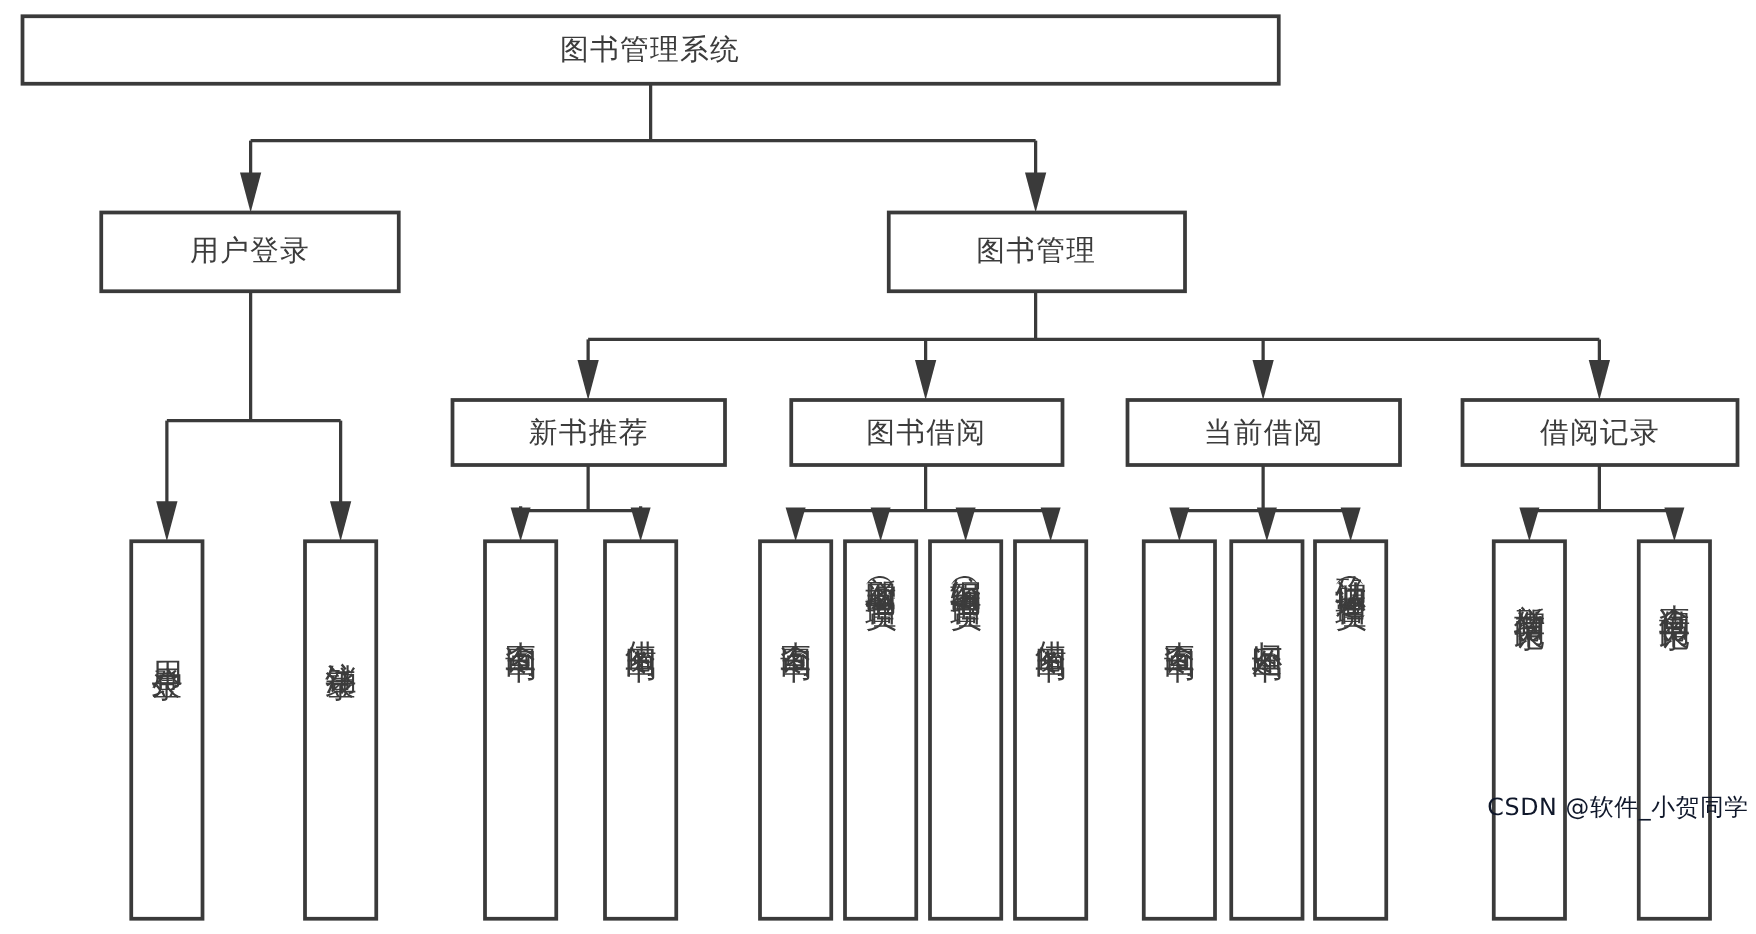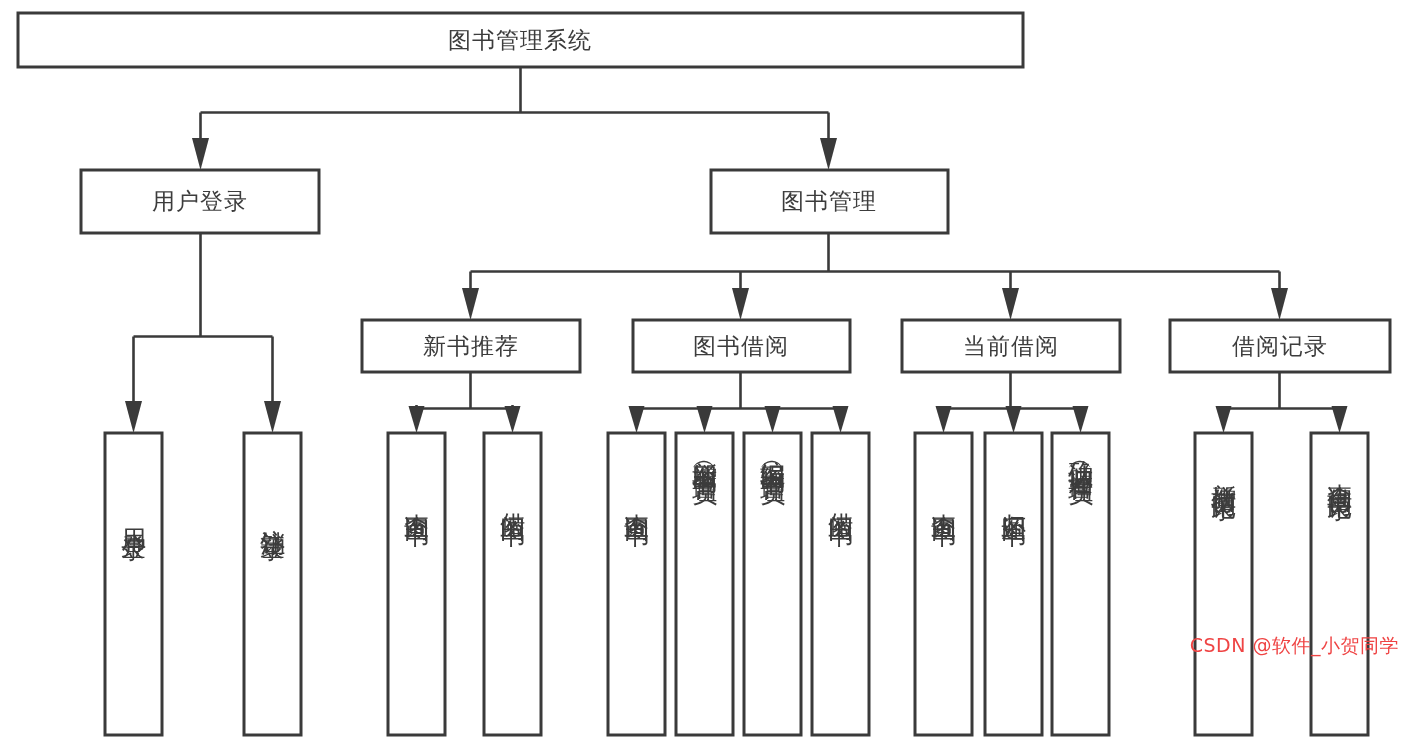--- a/index.html
+++ b/index.html
@@ -67,21 +67,21 @@
     color: #3c3c3c;
     letter-spacing: 3px;
     white-space: nowrap;
   }
   #watermark {
     position: absolute;
     right: 6px;
     bottom: 4px;
     font-family: "DejaVu Sans", "Liberation Sans", sans-serif;
     font-size: 19px;
-    color: #ef4444;
+    color: #0f172a;
     letter-spacing: 0.5px;
     white-space: nowrap;
   }
 </style>
 </head>
 <body>
 
 <div id="diagram-root">
 
   <svg id="tree-svg" viewBox="0 0 1405 747">

